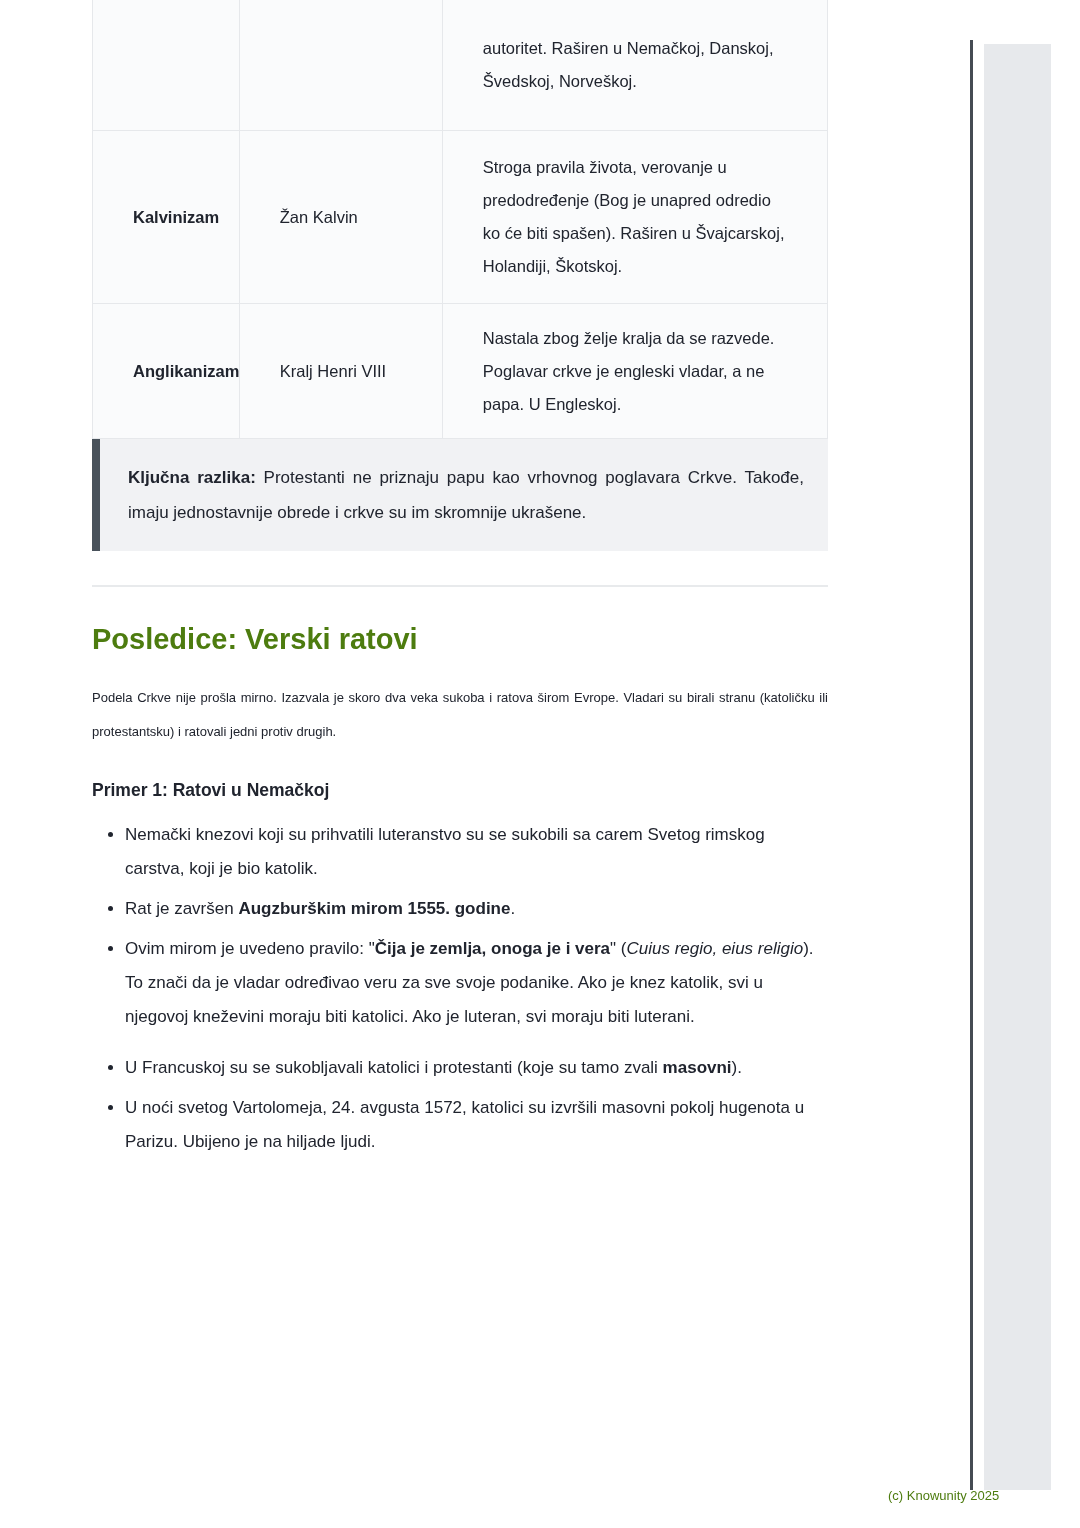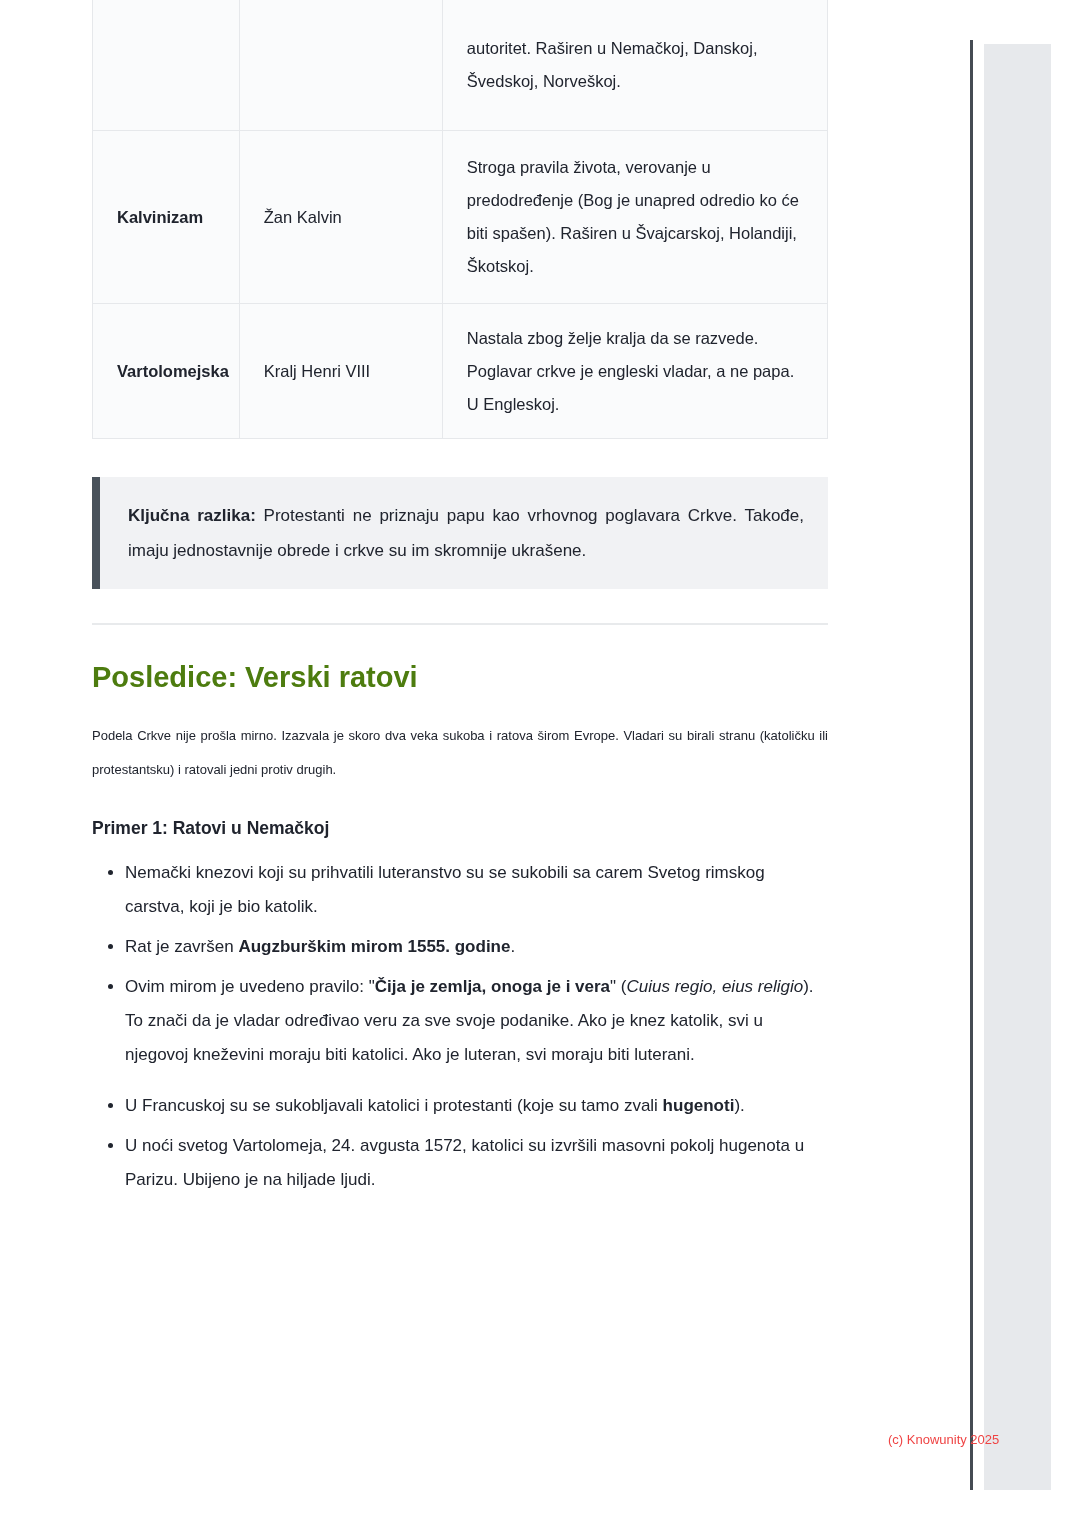--- a/index.html
+++ b/index.html
@@ -19,33 +19,32 @@
     width:736px;
     table-layout:fixed;
     background:#fafbfc;
     margin-top:-2px;
   }
   table.denoms td {
     border:1px solid #e6e8eb;
     vertical-align:middle;
     font-size:16.5px;
     line-height:33px;
-    padding:14px 24px;
+    padding:14px 40px;
     color:#20242e;
   }
   td.c1 { width:141px; font-weight:700; }
   td.c2 { width:195px; }
   td.c3 { width:370px; }
   tr.r1 { height:132px; }
   tr.r2 { height:173px; }
   tr.r3 { height:135px; }
 
   
   .callout {
-    margin-top:38px;
     background:#f1f2f4;
     border-left:8px solid #49525b;
     padding:21px 24px 21px 28px;
   }
   .callout p {
     font-size:17px;
     line-height:35px;
     text-align:justify;
   }
 
@@ -100,23 +99,23 @@
   }
   .side-strip {
     position:absolute;
     left:984px; top:44px;
     width:67px; height:1446px;
     background:#e7e9ec;
   }
 
   .copyright {
     position:absolute;
-    left:888px; top:1432px;
+    left:888px; top:1488px;
     font-size:13px;
-    color:#ef4444;
+    color:#4d7c0f;
     z-index:5;
     white-space:nowrap;
   }
 </style>
 </head>
 <body>
 
 <div class="content">
 
   <table class="denoms">
@@ -125,21 +124,21 @@
         <td class="c1"></td>
         <td class="c2"></td>
         <td class="c3">autoritet. Raširen u Nemačkoj, Danskoj, Švedskoj, Norveškoj.</td>
       </tr>
       <tr class="r2">
         <td class="c1">Kalvinizam</td>
         <td class="c2">Žan Kalvin</td>
         <td class="c3">Stroga pravila života, verovanje u predodređenje (Bog je unapred odredio ko će biti spašen). Raširen u Švajcarskoj, Holandiji, Škotskoj.</td>
       </tr>
       <tr class="r3">
-        <td class="c1">Vartolomejska</td>
+        <td class="c1">Anglikanizam</td>
         <td class="c2">Kralj Henri VIII</td>
         <td class="c3">Nastala zbog želje kralja da se razvede. Poglavar crkve je engleski vladar, a ne papa. U Engleskoj.</td>
       </tr>
     </tbody>
   </table>
 
   <div class="callout">
     <p><span class="b">Ključna razlika:</span><span> Protestanti ne priznaju papu kao vrhovnog poglavara Crkve. Takođe, imaju jednostavnije obrede i crkve su im skromnije ukrašene.</span></p>
   </div>
 
@@ -159,21 +158,21 @@
       <span><span>Rat je završen </span><span class="b">Augzburškim mirom 1555. godine</span><span>.</span></span>
     </li>
     <li>
       <span><span>Ovim mirom je uvedeno pravilo: "</span><span class="b">Čija je zemlja, onoga je i vera</span><span>" (</span><span class="i">Cuius regio, eius religio</span><span>). To znači da je vladar određivao veru za sve svoje podanike. Ako je knez katolik, svi u njegovoj kneževini moraju biti katolici. Ako je luteran, svi moraju biti luterani.</span></span>
     </li>
   </ul>
 
 
   <ul class="bullets">
     <li>
-      <span><span>U Francuskoj su se sukobljavali katolici i protestanti (koje su tamo zvali </span><span class="b">hugenoti</span><span>).</span></span>
+      <span><span>U Francuskoj su se sukobljavali katolici i protestanti (koje su tamo zvali </span><span class="b">masovni</span><span>).</span></span>
     </li>
     <li>
       <span><span>U noći svetog Vartolomeja, 24. avgusta 1572, katolici su izvršili masovni pokolj hugenota u Parizu. Ubijeno je na hiljade ljudi.</span></span>
     </li>
   </ul>
 
 </div>
 
 <div class="scroll-line"></div>
 <div class="side-strip"></div>

